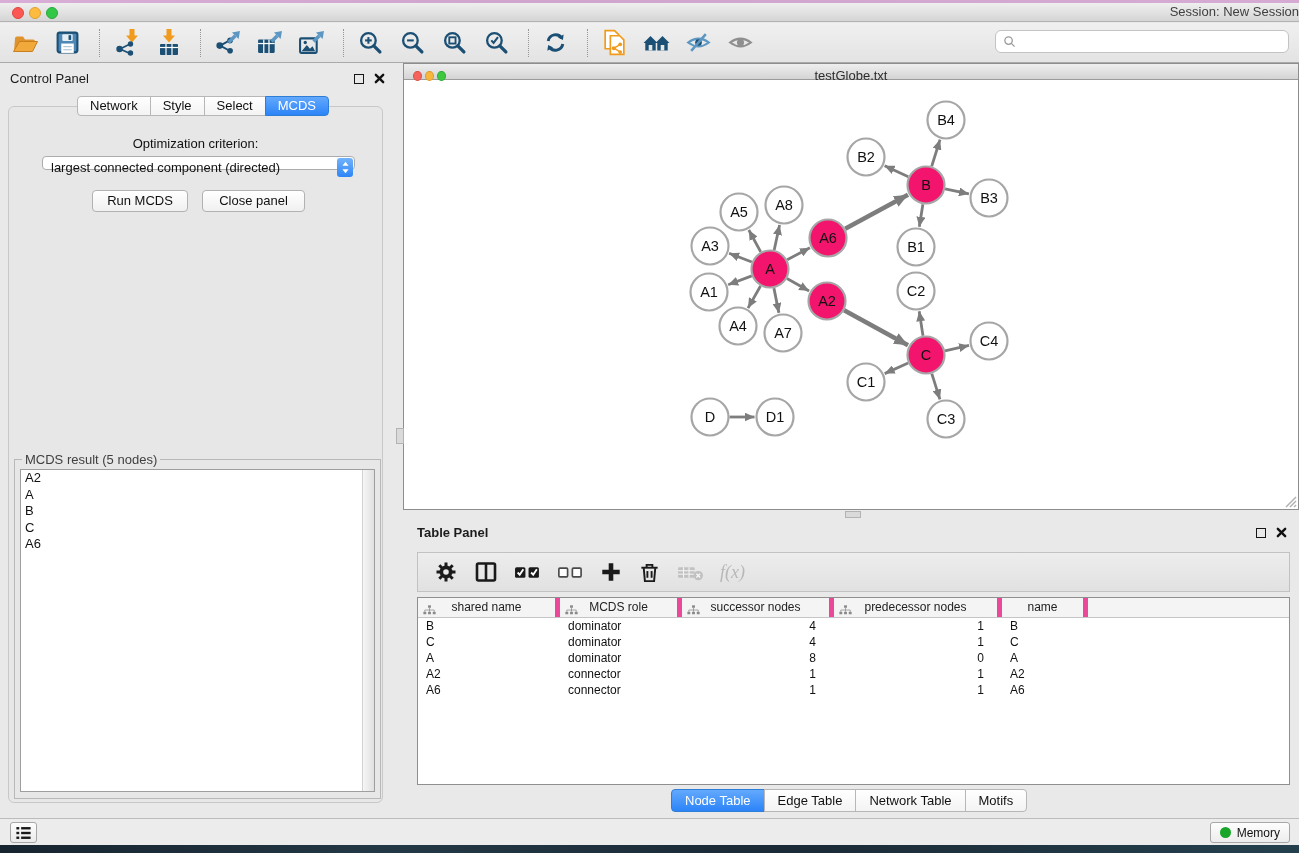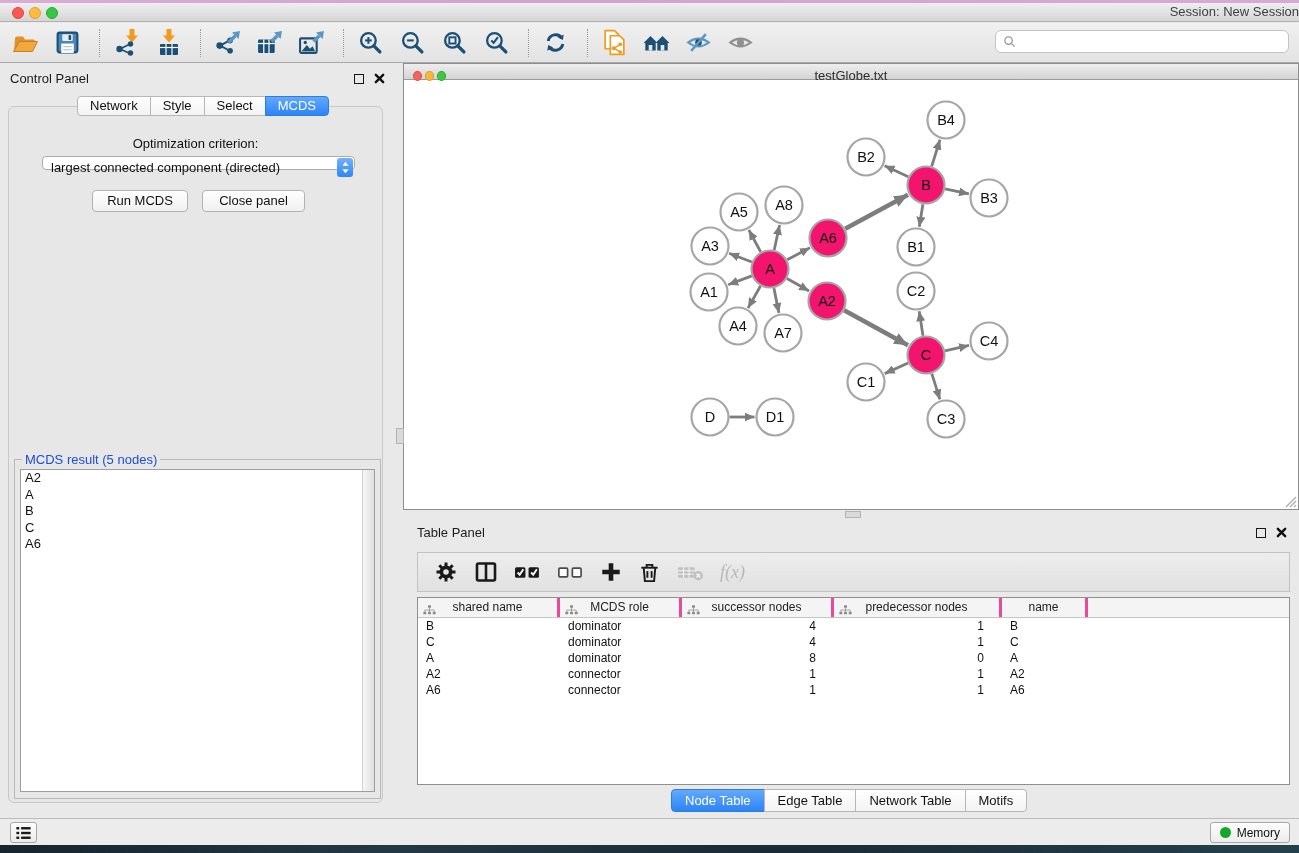--- a/index.html
+++ b/index.html
@@ -49,21 +49,21 @@
   .opt-label { position:absolute; left:0; top:136px; width:391px; text-align:center; font-size:13px; color:#111; }
   .dropdown { position:absolute; left:42px; top:156px; width:313px; height:14px;
     background:#fff; border:1px solid #acacac; border-radius:4px; }
   .dropdown .val { font-size:13px; line-height:21px; padding-left:8px; color:#111; white-space:nowrap; overflow:hidden; }
   .dropdown .spin { position:absolute; right:1px; top:1px; width:16px; height:19px; border-radius:3px;
     background:linear-gradient(#72b3fc,#2d85f7); display:flex; align-items:center; justify-content:center; }
   .btn { position:absolute; height:22px; background:linear-gradient(#ffffff,#f0f0f0);
     border:1px solid #b2b2b2; border-radius:4px; font-size:13px; line-height:20px; text-align:center; color:#111; }
   .result-fieldset { position:absolute; left:14px; top:452px; width:367px; height:347px;
     border:1px solid #b8b8b8; padding:2px 5px 6px 5px; background:transparent; }
-  .result-fieldset legend { font-size:13px; color:#1d4ed8; padding:0 3px; margin-left:2px;margin-top:28px; }
+  .result-fieldset legend { font-size:13px; color:#404040; padding:0 3px; margin-left:2px;margin-top:28px; }
   .result-list { position:relative; width:100%; height:100%; background:#fff; border:1px solid #9e9e9e; overflow:hidden; }
   .result-item { font-size:13px; line-height:16.5px; padding-left:4px; color:#111; }
   .result-scroll { position:absolute; right:0; top:0; bottom:0; width:12px;
     background:linear-gradient(90deg,#f6f6f6,#e0e0e0); border-left:1px solid #d2d2d2; }
 
   
   .net-win { position:absolute; left:403px; top:63px; width:896px; height:447px;
     border:1px solid #8d8d8d; background:#fff; }
   .net-titlebar { position:absolute; left:0; top:0; right:0; height:16px;
     background:linear-gradient(#eeeeee,#d4d4d4); border-bottom:1px solid #9b9b9b; }
@@ -82,21 +82,21 @@
   
   .tp-toolbar { position:absolute; left:417px; top:552px; width:873px; height:40px;
     background:linear-gradient(#ededed,#e1e1e1); border:1px solid #c2c2c2;
     display:flex; align-items:center; padding-left:16px; }
   .tp-icon { margin-right:16px; display:flex; align-items:center; justify-content:center; height:26px; }
   .tp-icon.disabled { opacity:.6; filter:grayscale(1); }
   .fx { font-family:"Liberation Serif",serif; font-style:italic; font-size:18px; color:#989898; }
   .table-wrap { position:absolute; left:417px; top:597px; width:873px; height:188px;
     background:#fff; border:1px solid #8f8f8f; overflow:hidden; }
   .thead { display:flex; height:20px; background:#f4f4f4; border-bottom:1px solid #c5c5c5; }
-  .th { position:relative; border-right:3px solid #ec4899; font-size:12px; color:#222;
+  .th { position:relative; border-right:5px solid #ec4899; font-size:12px; color:#222;
     text-align:center; line-height:19px; white-space:nowrap; overflow:hidden; }
   .th .tree { position:absolute; left:5px; top:4px; }
   .th.filler { flex:1; border-right:none; }
   .tbody { }
   .trow { display:flex; height:16px; }
   .td { font-size:12px; line-height:16px; color:#111; white-space:nowrap; overflow:hidden; }
   .tp-tabs { position:absolute; left:672px; top:789px; display:flex; }
   .tp-tabs .tab { height:23px; line-height:21px; padding:0 13px; }
 
   
@@ -460,21 +460,21 @@
             <line x1="3" y1="13" x2="13" y2="3"></line>
             <line x1="7" y1="13" x2="13" y2="7"></line>
             <line x1="11" y1="13" x2="13" y2="11"></line>
           </g>
         </svg>
     </span>
   </div>
   <div class="div-v"></div>
   <div class="div-h"></div>
 
-  <div class="panel-title" style="left:417px; top:525px;">Table Panel</div>
+  <div class="panel-title" style="left:417px; top:525px;font-weight:bold;">Table Panel</div>
   <div class="panel-controls" style="left:1256px; top:527px;">
     <div class="float-btn"></div>
     <span style="display:flex;">
       <svg width="11" height="11" viewBox="0 0 12 12">
           <path d="M2 2 L10 10 M10 2 L2 10" stroke="#111" stroke-width="2.6" stroke-linecap="round"></path>
         </svg>
     </span>
   </div>
   <div class="tp-toolbar" id="tp-toolbar">
       <div class="tp-icon">

